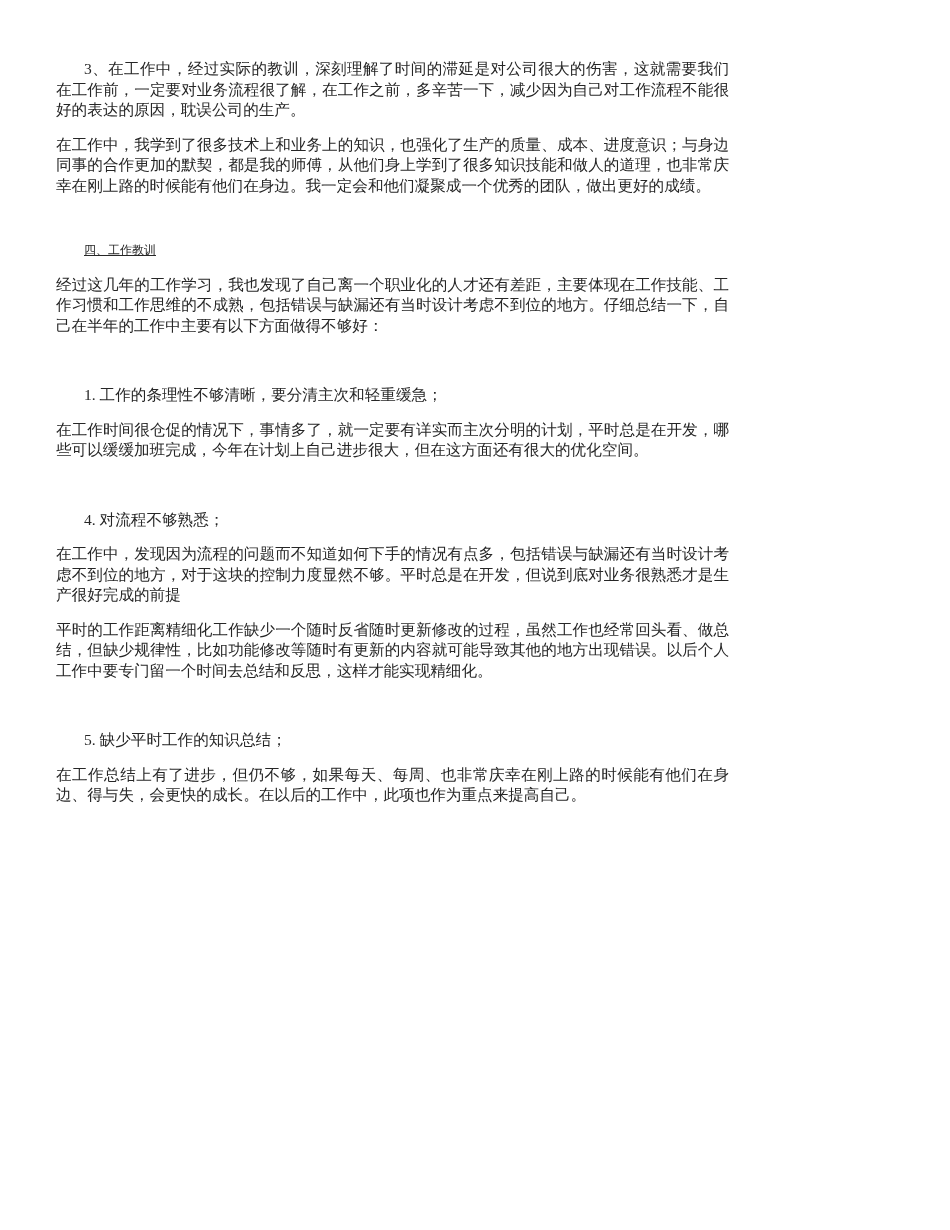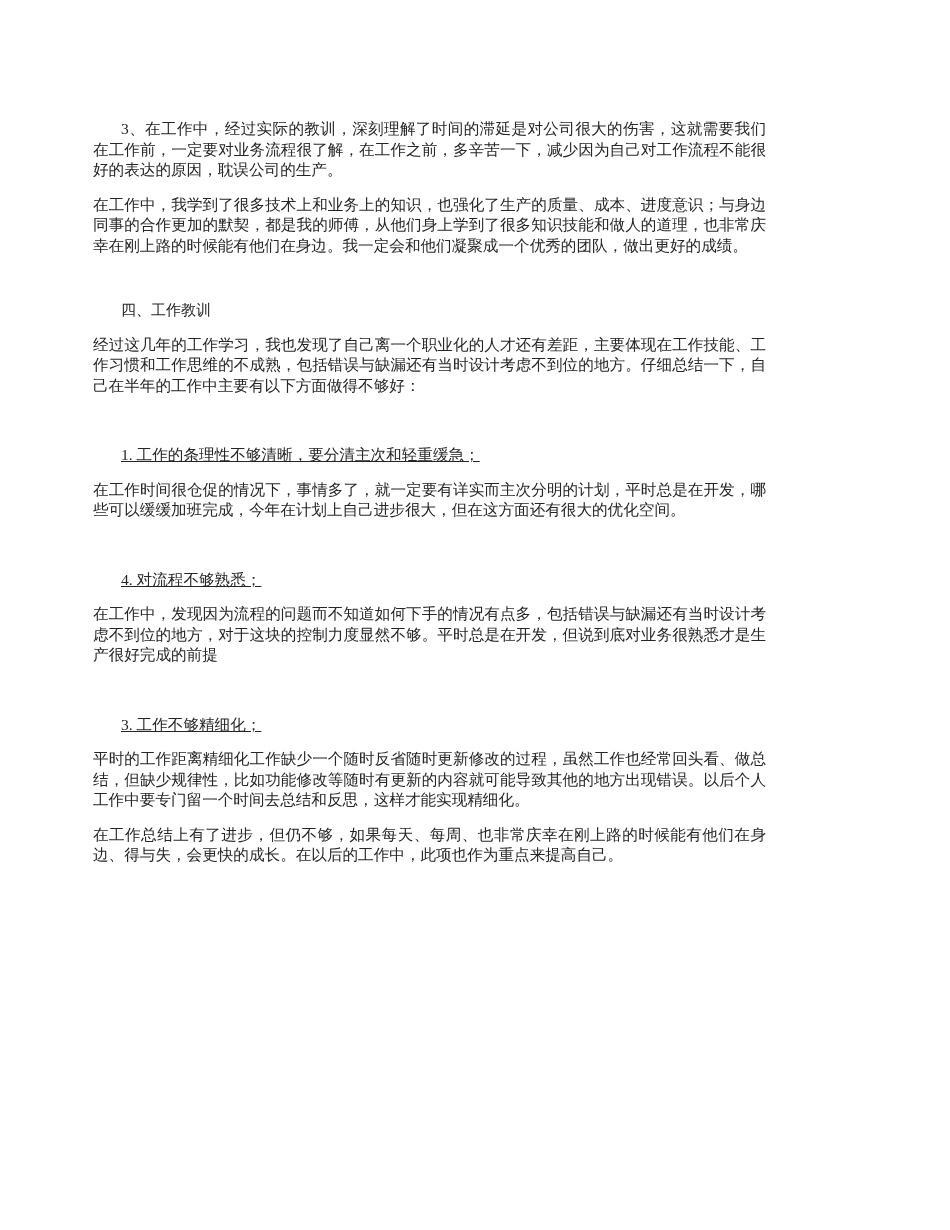--- a/index.html
+++ b/index.html
@@ -12,49 +12,49 @@
   }
   .page {
     position: relative;
     width: 950px;
     height: 1230px;
     background: #ffffff;
   }
   .doc-body {
     box-sizing: content-box;
     width: 673px;
-    padding-top: 119px;
-    margin-left: 93px;
+    padding-top: 59px;
+    margin-left: 56px;
     font-family: "Liberation Serif", "DejaVu Serif", serif;
     font-size: 15.6px;
     line-height: 20.5px;
     color: #262626;
     text-align: justify;
     letter-spacing: 0;
   }
   .para {
     margin: 14px 0 0 0;
   }
   .para.first {
     margin-top: 0;
   }
   .para.indent-first {
     text-indent: 28px;
   }
   .section-heading {
     margin: 44px 0 0 0;
-    font-size: 15px;
+    font-size: 12px;
     line-height: 20.5px;
     font-weight: normal;
     text-indent: 28px;
+    text-decoration: underline;
   }
   .item-heading {
     margin: 49px 0 0 0;
     text-indent: 28px;
-    text-decoration: underline;
   }
 </style>
 </head>
 <body>
 
 <div class="page">
   <div class="doc-body">
 
     <p class="para first indent-first">3、在工作中，经过实际的教训，深刻理解了时间的滞延是对公司很大的伤害，这就需要我们在工作前，一定要对业务流程很了解，在工作之前，多辛苦一下，减少因为自己对工作流程不能很好的表达的原因，耽误公司的生产。</p>
 
@@ -65,23 +65,23 @@
     <p class="para">经过这几年的工作学习，我也发现了自己离一个职业化的人才还有差距，主要体现在工作技能、工作习惯和工作思维的不成熟，包括错误与缺漏还有当时设计考虑不到位的地方。仔细总结一下，自己在半年的工作中主要有以下方面做得不够好：</p>
 
     <p class="para item-heading">1. 工作的条理性不够清晰，要分清主次和轻重缓急；</p>
 
     <p class="para">在工作时间很仓促的情况下，事情多了，就一定要有详实而主次分明的计划，平时总是在开发，哪些可以缓缓加班完成，今年在计划上自己进步很大，但在这方面还有很大的优化空间。</p>
 
     <p class="para item-heading">4. 对流程不够熟悉；</p>
 
     <p class="para">在工作中，发现因为流程的问题而不知道如何下手的情况有点多，包括错误与缺漏还有当时设计考虑不到位的地方，对于这块的控制力度显然不够。平时总是在开发，但说到底对业务很熟悉才是生产很好完成的前提</p>
 
-    <p class="para item-heading">3. 工作不够精细化；</p>
 
     <p class="para">平时的工作距离精细化工作缺少一个随时反省随时更新修改的过程，虽然工作也经常回头看、做总结，但缺少规律性，比如功能修改等随时有更新的内容就可能导致其他的地方出现错误。以后个人工作中要专门留一个时间去总结和反思，这样才能实现精细化。</p>
 
 
 
+    <p class="para item-heading">5. 缺少平时工作的知识总结；</p>
 
     <p class="para">在工作总结上有了进步，但仍不够，如果每天、每周、也非常庆幸在刚上路的时候能有他们在身边、得与失，会更快的成长。在以后的工作中，此项也作为重点来提高自己。</p>
 
   </div>
 </div>
 
 </body></html>

